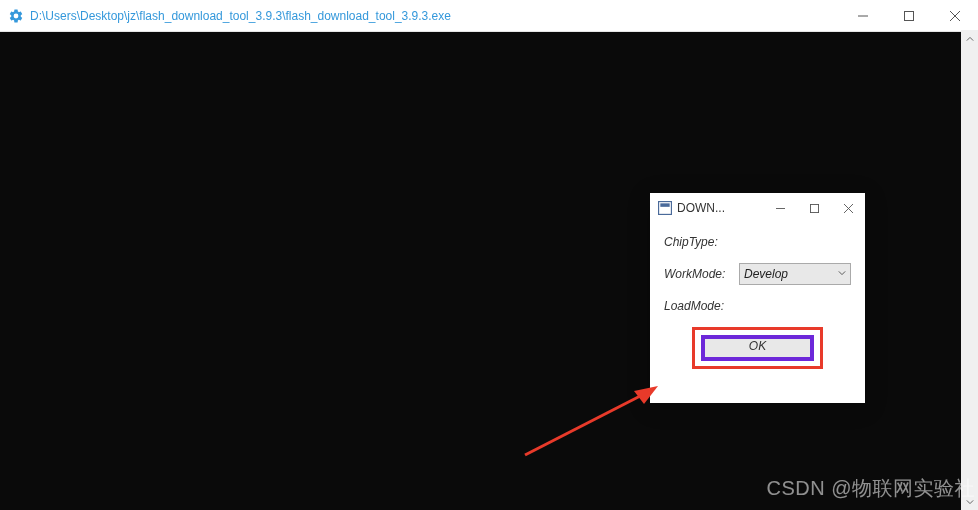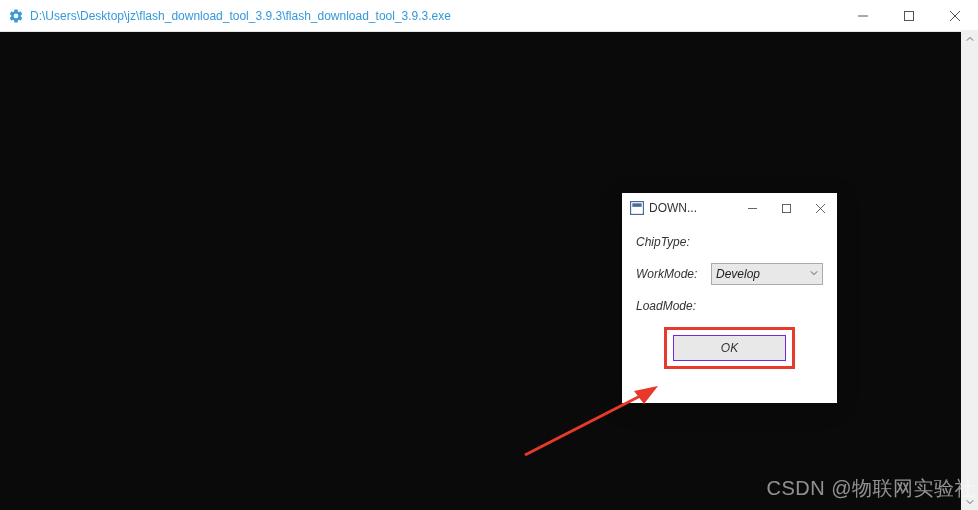--- a/index.html
+++ b/index.html
@@ -18,37 +18,37 @@
 
     
     .console { flex: 1; background: #0a0a0a; position: relative; }
 
     
     .scrollbar { position: absolute; right: 0; top: 30px; bottom: 0; width: 17px; background: #f0f0f0; display: flex; flex-direction: column; align-items: center; }
     .scroll-arrow { width: 17px; height: 17px; display: flex; align-items: center; justify-content: center; color: #606060; font-size: 8px; }
     .scroll-track { flex: 1; width: 100%; }
 
     
-    .dialog { position: absolute; right: 141px; top: 193px; width: 215px; height: 210px; background: #fff; box-shadow: 0 4px 20px rgba(0,0,0,0.25); }
+    .dialog { position: absolute; right: 113px; top: 193px; width: 215px; height: 210px; background: #fff; box-shadow: 0 4px 20px rgba(0,0,0,0.25); }
     .dialog-titlebar { height: 30px; display: flex; align-items: center; padding-left: 8px; }
     .dialog-icon { width: 14px; height: 14px; margin-right: 5px; display:flex; align-items:center; justify-content:center; }
     .dialog-title { flex: 1; font-size: 12px; color: #333; white-space: nowrap; overflow: hidden; text-overflow: ellipsis; }
     .dialog-controls { display: flex; height: 100%; }
     .dlg-btn { width: 34px; height: 100%; display: flex; align-items: center; justify-content: center; color: #555; }
     .dlg-btn svg { width: 9px; height: 9px; }
 
     .dialog-body { padding: 12px 14px 12px 14px; font-style: italic; }
     .form-row { display: flex; align-items: center; margin-bottom: 14px; }
     .form-label { width: 75px; font-size: 12px; color: #333; }
     .form-select { flex: 1; height: 22px; background: #e8e8e8; border: 1px solid #aaa; font-size: 12px; padding: 0 4px; display: flex; align-items: center; justify-content: space-between; color: #222; }
     .form-select.disabled { color: #888; border-color: #ccc; background: #ededed; }
     .select-chev { font-size: 8px; color: #555; }
 
     .ok-wrap { border: 3px solid #e83a2a; padding: 5px 6px; margin-top: 4px; margin-left: 28px; margin-right: 28px; }
-    .ok-button { width: 100%; height: 26px; background: #e8e8e8; border: 1px solid #6d28d9; display: flex; align-items: center; justify-content: center; font-size: 12px; color: #333; }
+    .ok-button { width: 100%; height: 26px; background: #e8e8e8; border: 4px solid #6d28d9; display: flex; align-items: flex-start; justify-content: center; font-size: 12px; color: #333; }
 
     
     .arrow-annot { position: absolute; left: 520px; top: 380px; pointer-events: none; }
 
     
     .watermark { position: absolute; right: 3px; bottom: 8px; color: rgba(255,255,255,0.55); font-size: 20px; letter-spacing: 0.5px; pointer-events: none; }
   </style>
 </head>
 <body>
 

